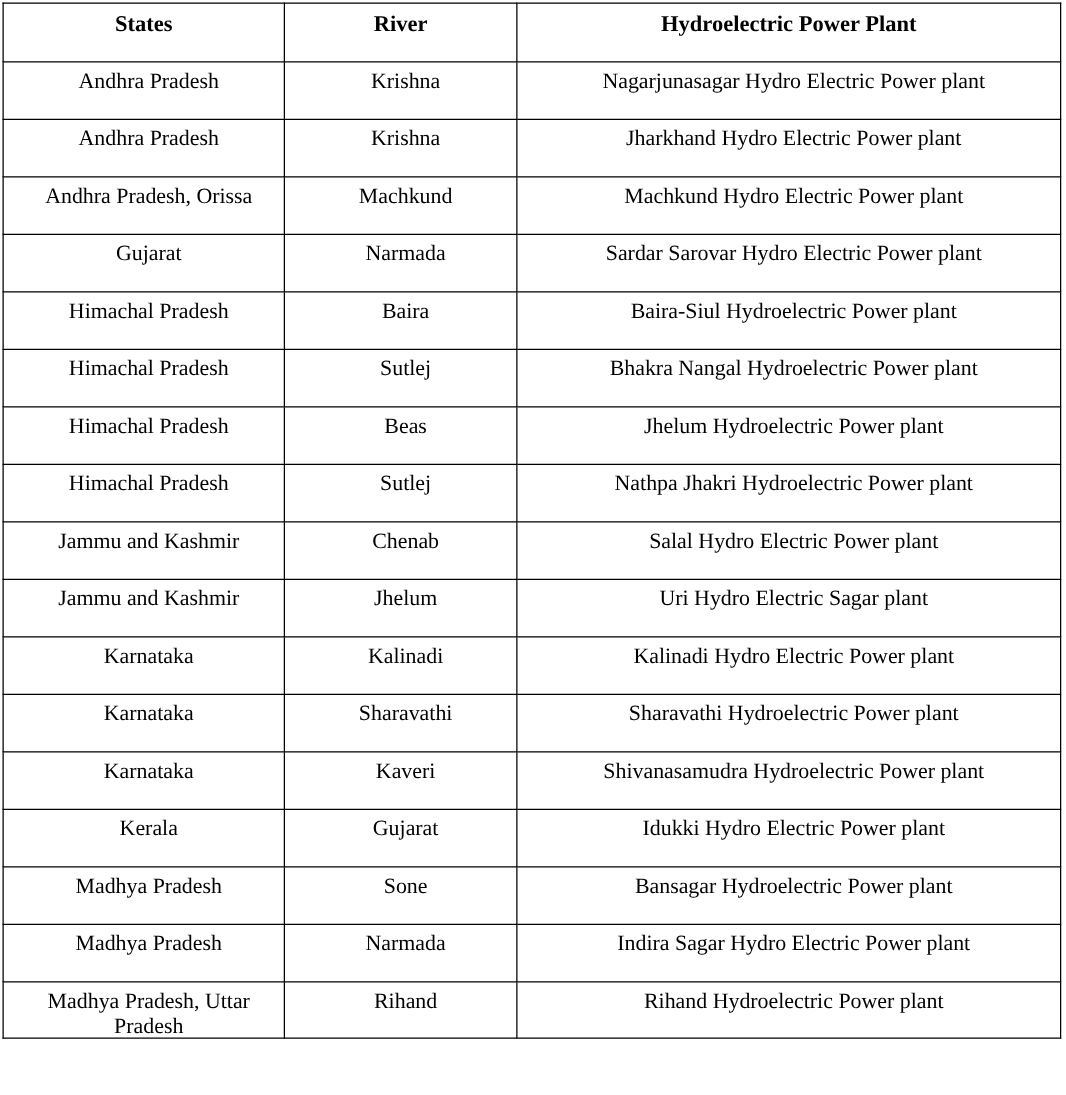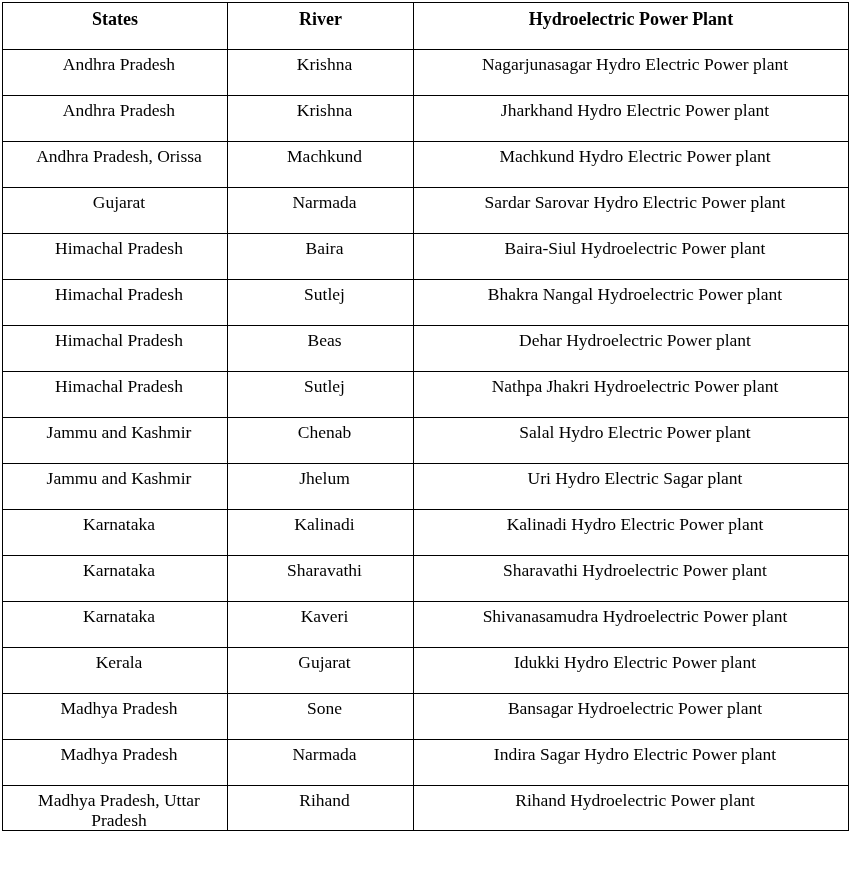--- a/index.html
+++ b/index.html
@@ -112,21 +112,21 @@
           <td class="cell-plant">Baira-Siul Hydroelectric Power plant</td>
         </tr>
         <tr class="row-tall">
           <td class="cell-states">Himachal Pradesh</td>
           <td class="cell-river">Sutlej</td>
           <td class="cell-plant">Bhakra Nangal Hydroelectric Power plant</td>
         </tr>
         <tr class="row-tall">
           <td class="cell-states">Himachal Pradesh</td>
           <td class="cell-river">Beas</td>
-          <td class="cell-plant">Dehar Hydroelectric Power plant</td>
+          <td class="cell-plant">Jhelum Hydroelectric Power plant</td>
         </tr>
         <tr class="row-tall">
           <td class="cell-states">Himachal Pradesh</td>
           <td class="cell-river">Sutlej</td>
           <td class="cell-plant">Nathpa Jhakri Hydroelectric Power plant</td>
         </tr>
         <tr class="row-tall">
           <td class="cell-states">Jammu and Kashmir</td>
           <td class="cell-river">Chenab</td>
           <td class="cell-plant">Salal Hydro Electric Power plant</td>

